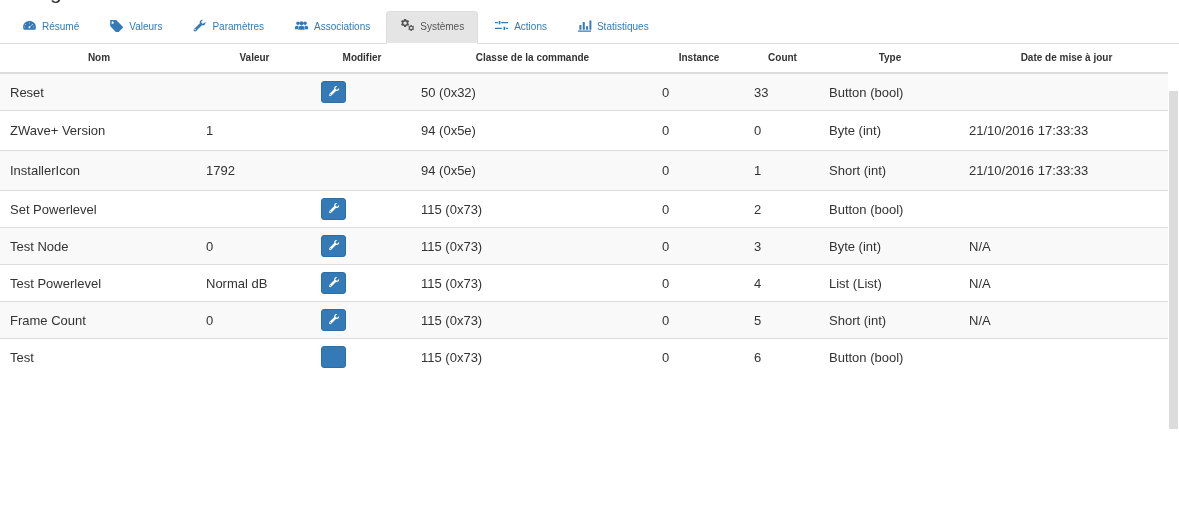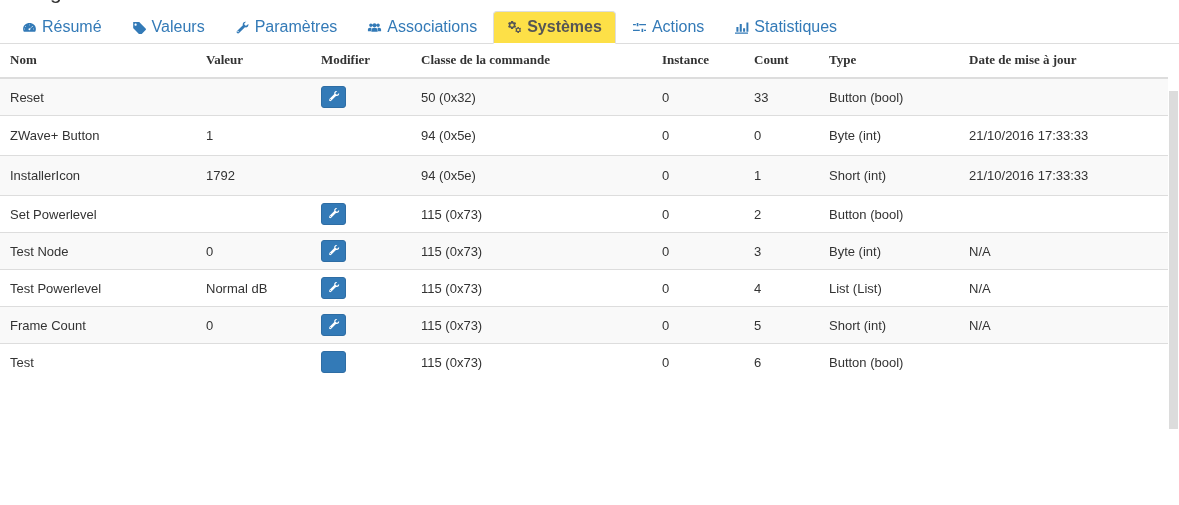--- a/index.html
+++ b/index.html
@@ -27,37 +27,36 @@
     border-bottom:1px solid #dddddd;
     box-sizing:border-box;
     padding-left:8px;
     white-space:nowrap;
   }
   .tab{
     display:inline-block;
     position:relative;
     padding:6px 13px 7px 13px;
     margin-right:2px;
-    font-size:16px;
+    font-size:10px;
     line-height:18px;
     color:#337ab7;
     text-decoration:none;
     border:1px solid transparent;
     border-radius:4px 4px 0 0;
     vertical-align:bottom;
     cursor:pointer;
     box-sizing:border-box;
     height:33px;
   }
   .tab.active{
     color:#555555;
-    background:#fde047;
+    background:#e5e5e5;
     border:1px solid #dddddd;
     border-bottom-color:#ffffff;
-    font-weight:bold;
   }
   .tab .ic{
     display:inline-block;
     width:15px;height:13px;
     margin-right:5px;
     vertical-align:-2px;
   }
   .tab .ic svg{display:block;width:15px;height:13px;}
   .tab .lbl{vertical-align:baseline;}
 
@@ -66,30 +65,29 @@
     position:absolute;left:0;top:44px;
     width:1179px;height:461px;
     overflow:hidden;
   }
   table.data{
     border-collapse:collapse;
     width:1172px;
     table-layout:fixed;
   }
   table.data th{
-    font-size:13px;
+    font-size:10px;
     font-weight:bold;
     color:#333333;
-    text-align:left;
+    text-align:center;
     padding:8px 8px 9px 10px;
     border-bottom:2px solid #dddddd;
     background:#ffffff;
     vertical-align:bottom;
     white-space:nowrap;
-    font-family:Liberation Serif, serif;
   }
   table.data td{
     font-size:13px;
     color:#333333;
     padding:7px 8px 7px 10px;
     border-top:1px solid #dddddd;
     vertical-align:middle;
     height:22px;
     white-space:nowrap;
     overflow:hidden;
@@ -196,21 +194,21 @@
             <td class="col-modifier"><span class="btn-edit"><span><svg viewBox="0 0 14 14">
                     <path fill="#ffffff" d="M12.9 2.3c.2.8.1 1.9-.5 2.6-.8.9-2 1.2-3.1.8L3.7 11.4c-.6.6-1.5.6-2.1 0s-.6-1.5 0-2.1L7.4 3.6c-.4-1.1-.1-2.3.8-3.1.7-.6 1.8-.7 2.6-.5L8.8 2c-.3.3-.3.8 0 1.1l1.1 1.1c.3.3.8.3 1.1 0l1.9-1.9zM2.6 9.2c-.4 0-.7.3-.7.7s.3.7.7.7.7-.3.7-.7-.3-.7-.7-.7z"></path>
                   </svg></span></span></td>
             <td class="col-classe">50 (0x32)</td>
             <td class="col-instance">0</td>
             <td class="col-index">33</td>
             <td class="col-type">Button (bool)</td>
             <td class="col-date"></td>
           </tr>
           <tr>
-            <td class="col-nom">ZWave+ Button</td>
+            <td class="col-nom">ZWave+ Version</td>
             <td class="col-valeur">1</td>
             <td class="col-modifier"><span class="btn-cell-empty"></span></td>
             <td class="col-classe">94 (0x5e)</td>
             <td class="col-instance">0</td>
             <td class="col-index">0</td>
             <td class="col-type">Byte (int)</td>
             <td class="col-date">21/10/2016 17:33:33</td>
           </tr>
           <tr>
             <td class="col-nom">InstallerIcon</td>

